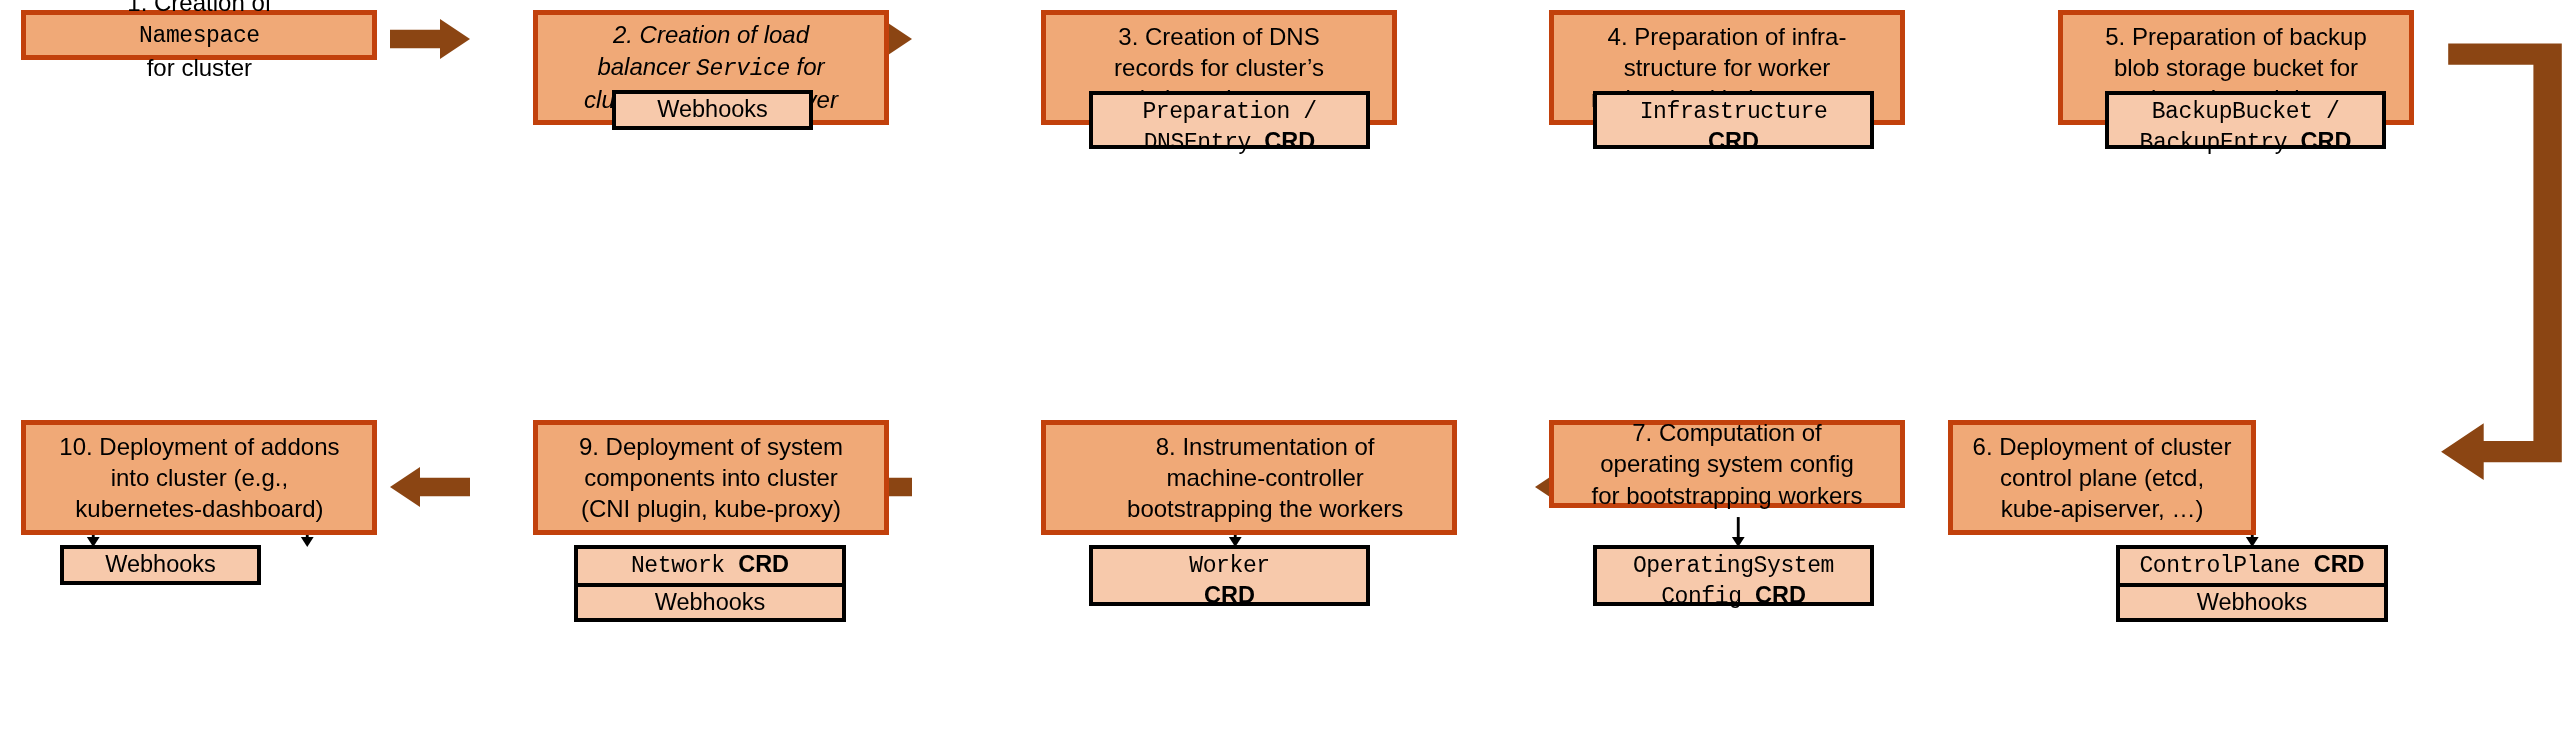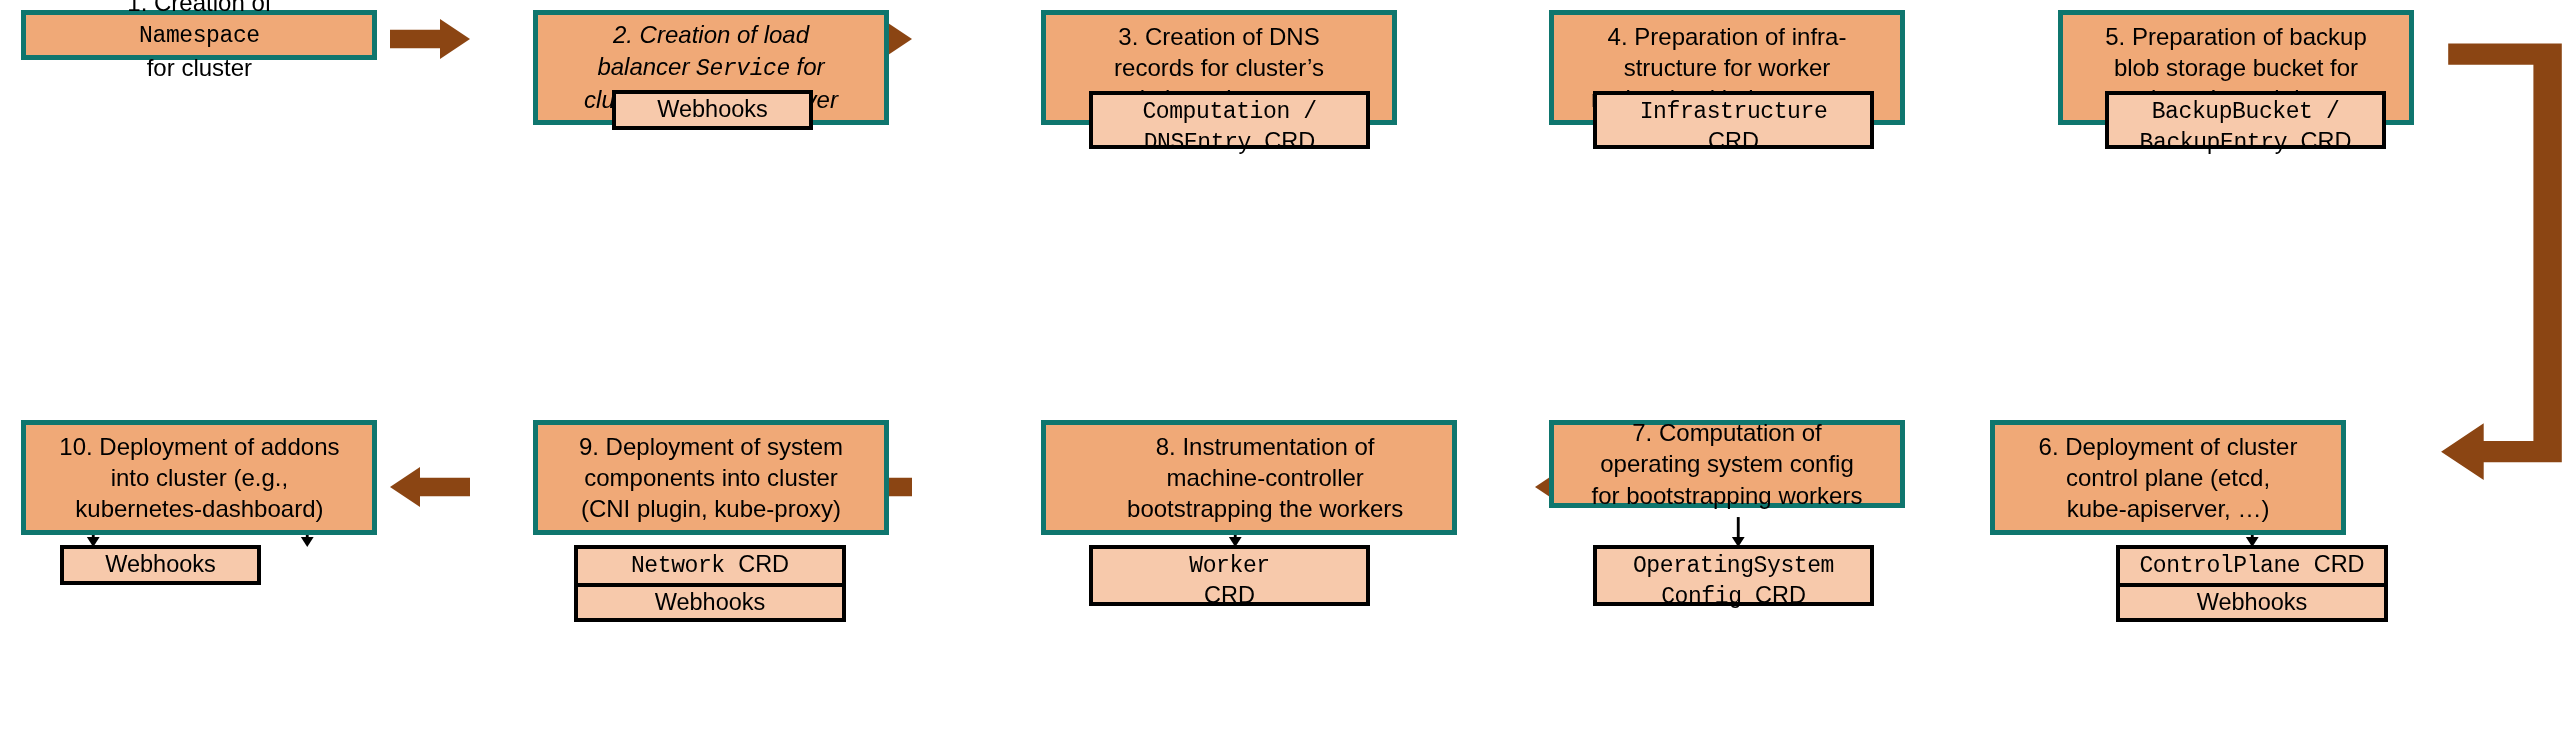--- a/index.html
+++ b/index.html
@@ -15,21 +15,21 @@
     width: 2576px;
     height: 742px;
     background: #ffffff;
     overflow: hidden;
   }
   
   .step-box {
     position: absolute;
     box-sizing: border-box;
     background: #f0a977;
-    border: 5px solid #0f766e;
+    border: 5px solid #c2410c;
     display: flex;
     align-items: center;
     justify-content: flex-end;
     text-align: center;
     font-family: "Liberation Sans", sans-serif;
     font-size: 24px;
     line-height: 1.30;
     color: #000000;
     padding: 2.8px 5.7px;
   }
@@ -61,21 +61,21 @@
     line-height: 1.26;
     padding: 1.4px 4.3px;
     box-sizing: border-box;
   }
   .artifact-cell + .artifact-cell {
     border-top: 4.3px solid #000000;
   }
   .artifact-cell .txt { display: block; width: 100%; }
   .crd-kw {
     font-family: "Liberation Sans", sans-serif;
-    font-weight: normal;
+    font-weight: bold;
     font-size: 23.5px;
   }
   
   .thick-arrow { position: absolute; }
   .thin-conn   { position: absolute; }
   svg { display: block; overflow: visible; }
 </style>
 </head>
 <body>
 
@@ -246,21 +246,21 @@
 
   <div class="artifact-box" style="left:612px; top:90px; width:201px; height:40px;">
     <div class="artifact-cell">
       <span class="txt">Webhooks</span>
     </div>
   </div>
 
   <div class="artifact-box" style="left:1089px; top:91px; width:281px; height:58px;">
     <div class="artifact-cell">
       <span class="txt">
-        <span class="mono">Computation /</span><br>
+        <span class="mono">Preparation /</span><br>
         <span class="mono">DNSEntry</span><span class="mono"> </span><span class="crd-kw">CRD</span>
       </span>
     </div>
   </div>
 
   <div class="artifact-box" style="left:1593px; top:91px; width:281px; height:58px;">
     <div class="artifact-cell">
       <span class="txt">
         <span class="mono">Infrastructure</span><br>
         <span class="crd-kw">CRD</span>
@@ -302,21 +302,21 @@
   </div>
 
   <div class="step-box" style="left:1549px; top:420px; width:356px; height:88px;">
     <span class="txt">
       <span>7. Computation of</span><br>
       <span>operating system config</span><br>
       <span>for bootstrapping workers</span>
     </span>
   </div>
 
-  <div class="step-box" style="left:1990px; top:420px; width:356px; height:115px;">
+  <div class="step-box" style="left:1948px; top:420px; width:308px; height:115px;">
     <span class="txt">
       <span>6. Deployment of cluster</span><br>
       <span>control plane (etcd,</span><br>
       <span>kube-apiserver, …)</span>
     </span>
   </div>
 
   <div class="artifact-box" style="left:60px; top:545px; width:201px; height:40px;">
     <div class="artifact-cell">
       <span class="txt">Webhooks</span>

